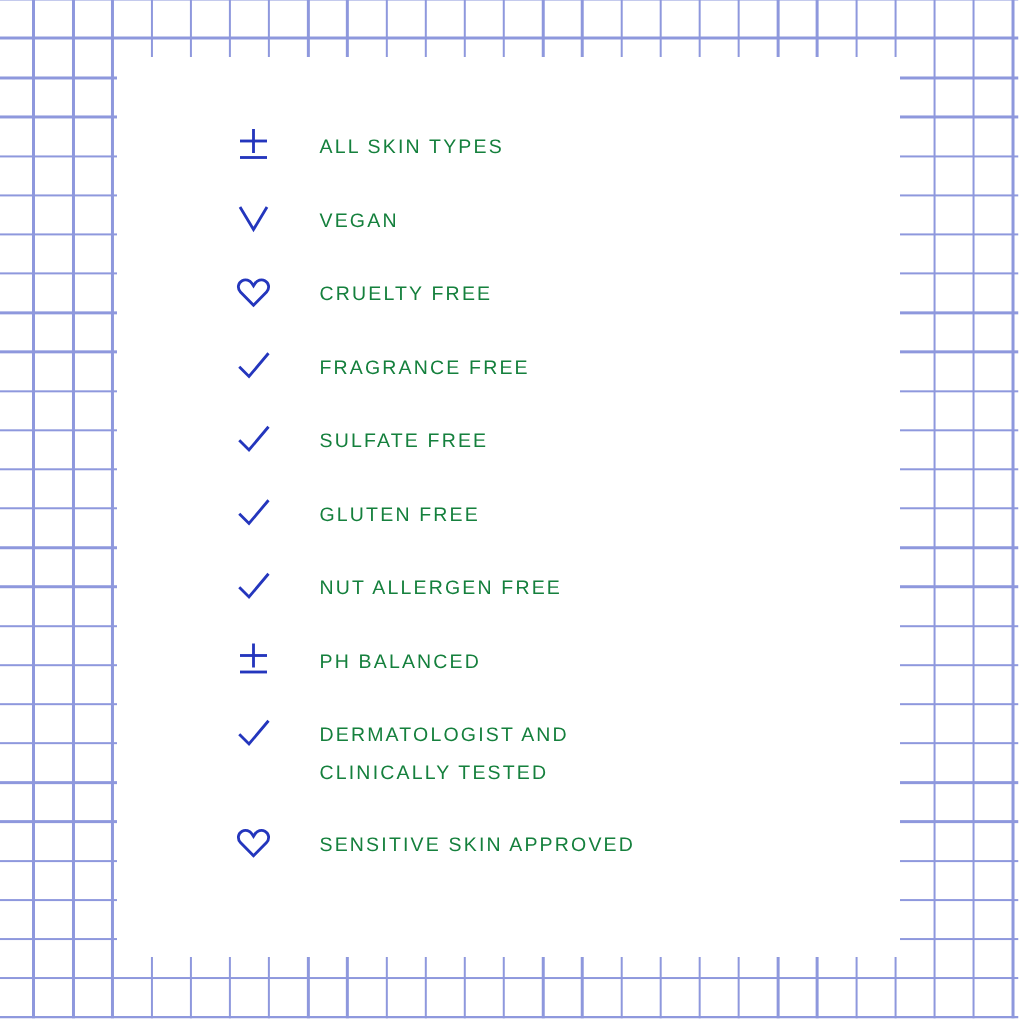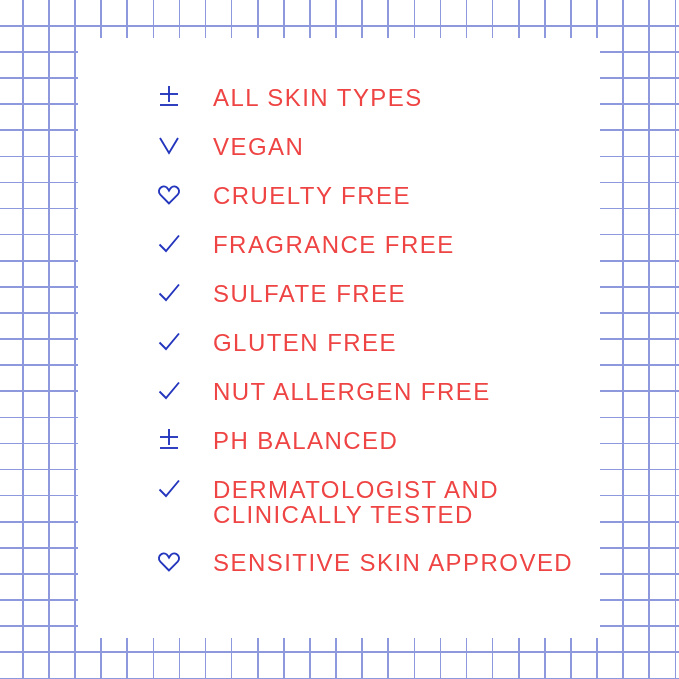--- a/index.html
+++ b/index.html
@@ -80,23 +80,23 @@
     margin-top: -2px;
   }
 
   .benefit-icon svg {
     display: block;
     overflow: visible;
   }
 
   .benefit-label {
     margin-left: 26px;
-    color: #ef4444;
+    color: #15803d;
     font-family: "Liberation Sans", sans-serif;
-    font-size: 24px;
+    font-size: 13px;
     font-weight: 400;
     letter-spacing: 1.45px;
     line-height: 25px;
     white-space: pre-line;
     text-transform: uppercase;
     padding-top: 1px;
   }
 </style>
 </head>
 <body>

